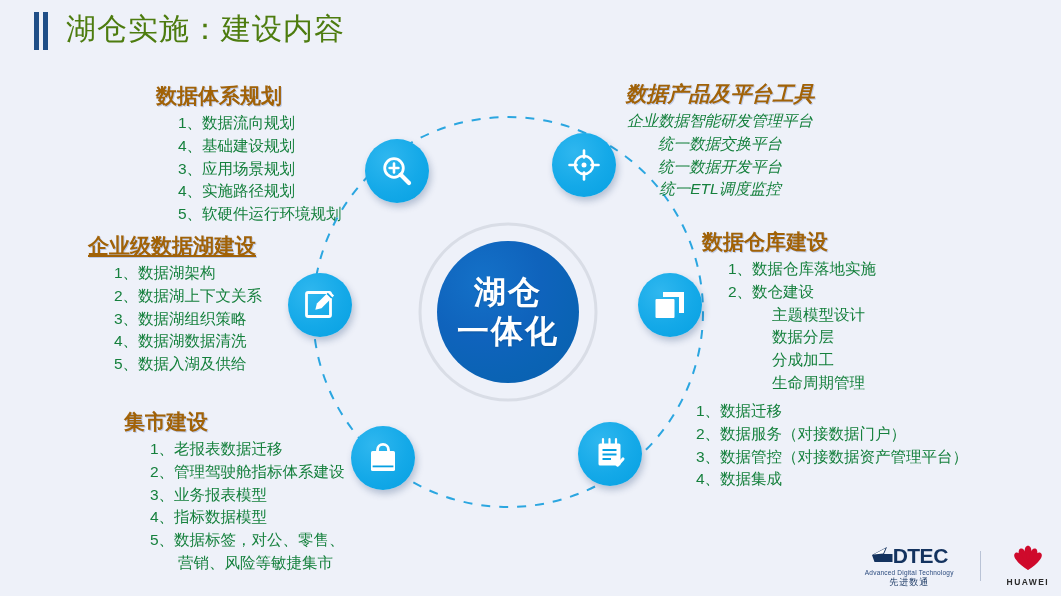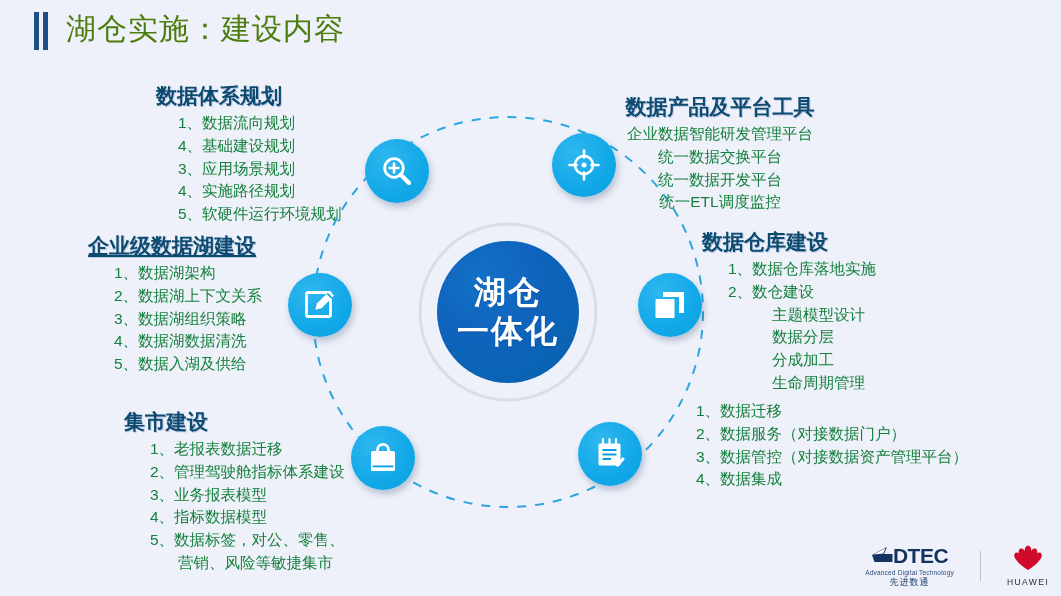--- a/index.html
+++ b/index.html
@@ -48,35 +48,35 @@
   .node svg{display:block;}
   #node-planning{left:365px;top:139px;}
   #node-product{left:552px;top:133px;}
   #node-lake{left:288px;top:273px;}
   #node-warehouse{left:638px;top:273px;}
   #node-market{left:351px;top:426px;}
   #node-other{left:578px;top:422px;}
   
   .block{position:absolute;}
   .block .head{
-    font-size:21px;font-weight:bold;color:#0c4a6e;
+    font-size:21px;font-weight:bold;color:#a16207;
     text-shadow:1px 1px 0 rgba(150,170,220,.55);
     white-space:nowrap;margin-bottom:2px;
   }
   .block .head.underline{text-decoration:underline;}
   .block .line{
     font-size:15.5px;color:#15803d;line-height:1.47;white-space:nowrap;
   }
   .block.center-align .line{text-align:center;}
   .block.center-align .head{text-align:center;}
   .indent1{padding-left:28px;}
   .indent2{padding-left:72px;}
   #blk-planning{left:150px;top:82px;}
   #blk-planning .head{padding-left:6px;}
-  #blk-product{left:600px;top:93px;width:240px;}
+  #blk-product{left:600px;top:80px;width:240px;font-style:italic;}
   #blk-lake{left:86px;top:232px;}
   #blk-lake .head{padding-left:2px;}
   #blk-warehouse{left:700px;top:228px;}
   #blk-warehouse .head{padding-left:2px;}
   #blk-market{left:122px;top:408px;}
   #blk-market .head{padding-left:2px;}
   #blk-market .cont{padding-left:56px;}
   #blk-other{left:668px;top:400px;}
   #blk-other .head{padding-left:2px;}
   
@@ -90,21 +90,21 @@
     font-size:21px;font-weight:bold;color:#14335f;letter-spacing:-0.5px;
     font-family:"Liberation Sans",sans-serif;
   }
   #logo-dtec .dtec-sub{
     font-size:6.5px;color:#2a4a7d;letter-spacing:.2px;margin-top:3px;white-space:nowrap;
   }
   #logo-dtec .dtec-cn{font-size:9px;color:#14335f;margin-top:2px;letter-spacing:1px;}
   #logo-divider{width:1px;height:30px;background:#b9c3d6;}
   #logo-huawei{display:flex;flex-direction:column;align-items:center;}
   #logo-huawei .hw-name{
-    font-size:8.5px;color:#2b2b2b;letter-spacing:1.4px;margin-top:2px;font-weight:normal;
+    font-size:8.5px;color:#2b2b2b;letter-spacing:1.4px;margin-top:2px;font-weight:bold;
   }
 </style>
 </head>
 <body>
 
 <div id="slide-title-bar">
   <span class="bar b1"></span>
   <span class="bar b2"></span>
 </div>
 <div id="page-title">湖仓实施：建设内容</div>

